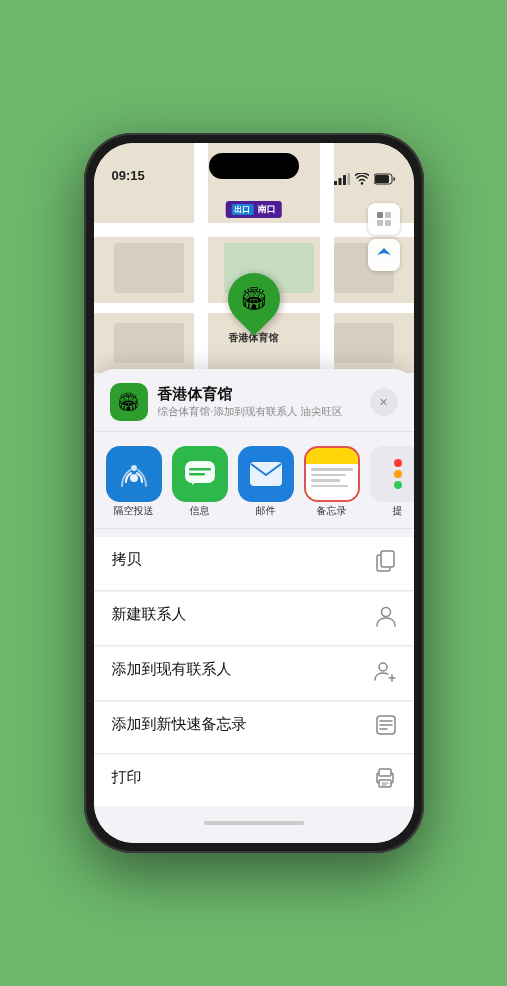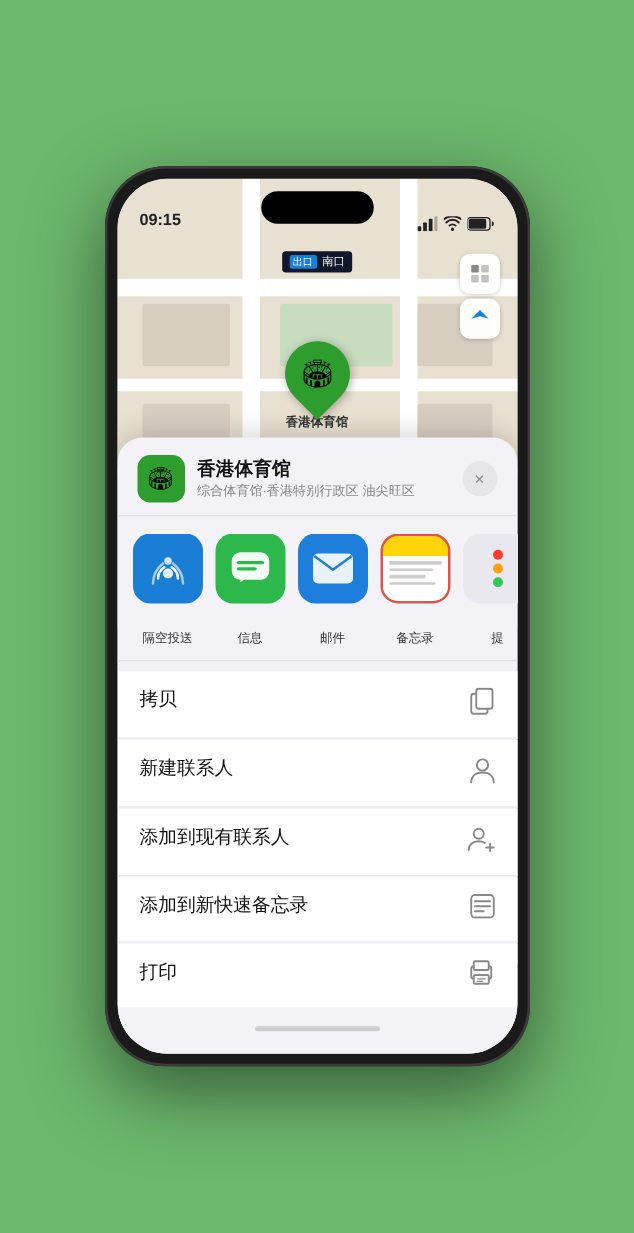--- a/index.html
+++ b/index.html
@@ -92,27 +92,28 @@
       position: absolute;
       background: #c8dcc0;
       border-radius: 2px;
     }
     
     .map-label {
       position: absolute;
       top: 58px;
       left: 50%;
       transform: translateX(-50%);
-      background: #0f172a;
+      background: #4c1d95;
       color: #fff;
       font-size: 9px;
       padding: 2px 6px;
       border-radius: 3px;
       white-space: nowrap;
       z-index: 10;
+      font-weight: bold;
     }
     
     .map-controls {
       position: absolute;
       top: 60px;
       right: 14px;
       display: flex;
       flex-direction: column;
       gap: 0;
       z-index: 20;
@@ -222,21 +223,21 @@
       gap: 10px;
       overflow-x: auto;
       scrollbar-width: none;
       border-bottom: 1px solid #e0e0e6;
     }
     .share-apps::-webkit-scrollbar { display: none; }
     .app-item {
       display: flex;
       flex-direction: column;
       align-items: center;
-      gap: 21px;
+      gap: 2px;
       flex-shrink: 0;
       min-width: 56px;
     }
     .app-icon {
       width: 56px;
       height: 56px;
       border-radius: 14px;
       display: flex;
       align-items: center;
       justify-content: center;
@@ -383,21 +384,21 @@
         <div class="pin-label">香港体育馆</div>
       </div>
     </div>
 
     <div class="bottom-sheet">
 
       <div class="location-header">
         <div class="loc-icon">🏟</div>
         <div class="loc-info">
           <div class="loc-name">香港体育馆</div>
-          <div class="loc-subtitle">综合体育馆·香港特别行政区 油尖旺区</div>
+          <div class="loc-subtitle">综合体育馆·添加到现有联系人 油尖旺区</div>
         </div>
         <div class="close-btn">
           <span>×</span>
         </div>
       </div>
 
       <div class="share-apps">
 
         <div class="app-item">
           <div class="app-icon airdrop">

